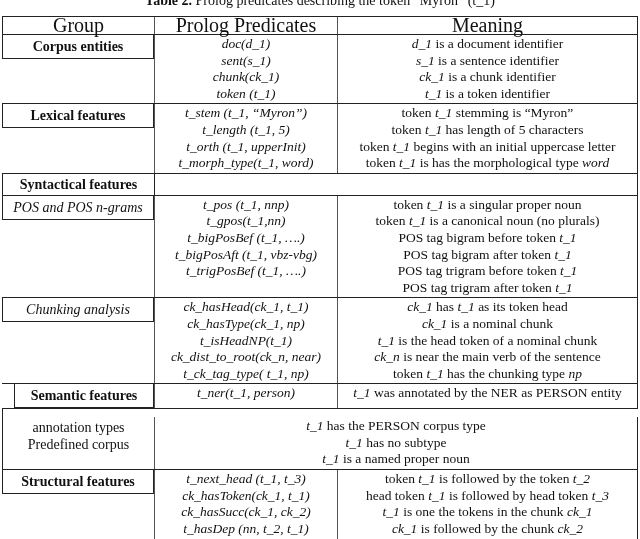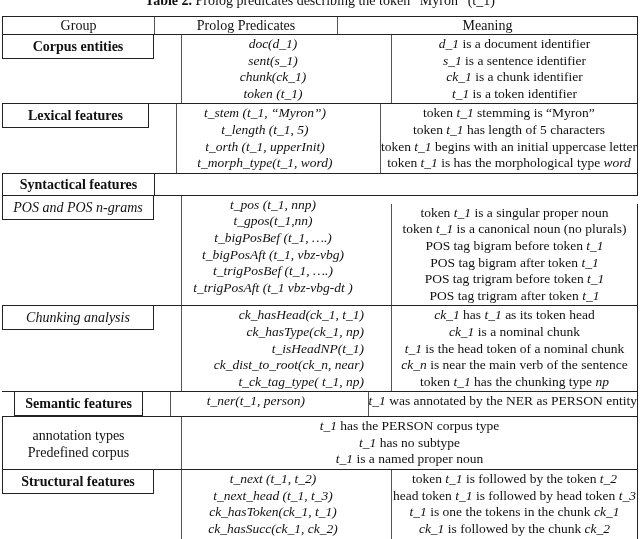--- a/index.html
+++ b/index.html
@@ -15,25 +15,25 @@
     .caption b { font-weight: bold; }
     .tbl {
       position: absolute; left: 2px; top: 16px; width: 636px;
       border-top: 1.5px solid #222;
       border-bottom: 1.5px solid #222;
     }
     .row { display: flex; position: relative; }
     .c1 { width: 152px; box-sizing: border-box; text-align: center; }
     .c2 { width: 183px; box-sizing: border-box; text-align: center; border-left: 1.5px solid #555; }
     .c3 { flex: 1; box-sizing: border-box; text-align: center; border-left: 1.5px solid #555; border-right: 1.5px solid #222; }
-    .hdr { border-bottom: 1.5px solid #222; font-size: 14px; line-height: 17px; }
+    .hdr { border-bottom: 1.5px solid #222; font-size: 20px; line-height: 17px; }
     .hdr .c1 { border-left: 1.5px solid #222; }
     .line { font-size: 13.5px; line-height: 16.6px; white-space: nowrap; }
     .pred { font-style: italic; }
-    .section { border-bottom: 1.5px solid #222; gap: 27px; }
+    .section { border-bottom: 1.5px solid #222; }
     .section:last-child { border-bottom: none; }
     .group-cell {
       font-size: 14px; line-height: 17px; white-space: nowrap;
     }
     .group-box {
       border: 1.5px solid #222; border-top: none; border-right: 1.5px solid #222;
       box-sizing: border-box;
     }
     .bold { font-weight: bold; }
     .ital { font-style: italic; }
@@ -96,36 +96,35 @@
         <div class="row section" style="border-bottom: 1.5px solid rgb(34, 34, 34);">
           <div class="c1 group-col">
             <div class="group-cell ital group-box" style="border-left: 1.5px solid rgb(34, 34, 34); padding: 3px 0px;">POS and POS n-grams</div>
           </div>
           <div class="c2 lines-col" style="padding: 1px 0px;">
             <div class="line pred">t_pos (t_1, nnp)</div>
             <div class="line pred">t_gpos(t_1,nn)</div>
             <div class="line pred">t_bigPosBef (t_1, ….)</div>
             <div class="line pred">t_bigPosAft (t_1, vbz-vbg)</div>
             <div class="line pred">t_trigPosBef (t_1, ….)</div>
-            <div class="line pred">t_trigPosAft (t_1 vbz-vbg-dt )</div>
           </div>
-          <div class="c3 lines-col" style="padding: 1px 0px; margin-top: 8px;">
+          <div class="c3 lines-col" style="padding: 1px 0px;">
             <div class="line"><span>token </span><span class="it">t_1</span><span> is a singular proper noun</span></div>
             <div class="line"><span>token </span><span class="it">t_1</span><span> is a canonical noun (no plurals)</span></div>
             <div class="line"><span>POS tag bigram before token </span><span class="it">t_1</span></div>
             <div class="line"><span>POS tag bigram after token </span><span class="it">t_1</span></div>
             <div class="line"><span>POS tag trigram before token </span><span class="it">t_1</span></div>
             <div class="line"><span>POS tag trigram after token </span><span class="it">t_1</span></div>
           </div>
         </div>
         <div class="row section" style="border-bottom: none;">
           <div class="c1 group-col">
             <div class="group-cell ital group-box" style="border-left: 1.5px solid rgb(34, 34, 34); padding: 3px 16px;">Chunking analysis</div>
           </div>
-          <div class="c2 lines-col" style="padding: 1px 0px; text-align: right;">
+          <div class="c2 lines-col" style="padding: 1px 0px;">
             <div class="line pred">ck_hasHead(ck_1, t_1)</div>
             <div class="line pred">ck_hasType(ck_1, np)</div>
             <div class="line pred">t_isHeadNP(t_1)</div>
             <div class="line pred">ck_dist_to_root(ck_n, near)</div>
             <div class="line pred">t_ck_tag_type( t_1, np)</div>
           </div>
           <div class="c3 lines-col" style="padding: 1px 0px;">
             <div class="line"><span class="it">ck_1</span><span> has </span><span class="it">t_1</span><span> as its token head</span></div>
             <div class="line"><span class="it">ck_1</span><span> is a nominal chunk</span></div>
             <div class="line"><span class="it">t_1</span><span> is the head token of a nominal chunk</span></div>
@@ -145,32 +144,31 @@
           <div class="line"><span class="it">t_1</span><span> was annotated by the NER as PERSON entity</span></div>
         </div>
       </div>
       <div class="row section">
         <div class="c1 group-col" style="border-left: 1.5px solid rgb(34, 34, 34);">
           <div class="group-cell" style="padding-top: 10px;">
             <div style="line-height: 17px;">annotation types</div>
             <div style="line-height: 17px;">Predefined corpus</div>
           </div>
         </div>
-        <div class="c3 lines-col" style="padding: 1px 0px;">
+        <div class="c3 lines-col" style="padding: 1px 0px; margin-top: 8px;">
           <div class="line"><span class="it">t_1</span><span> has the PERSON corpus type</span></div>
           <div class="line"><span class="it">t_1</span><span> has no subtype</span></div>
           <div class="line"><span class="it">t_1</span><span> is a named proper noun</span></div>
         </div>
       </div>
       <div class="row section">
         <div class="c1 group-col">
           <div class="group-cell bold group-box" style="border-left: 1.5px solid rgb(34, 34, 34); padding: 3px 0px;">Structural features</div>
         </div>
         <div class="c2 lines-col" style="padding: 1px 0px;">
-          <div class="line pred">t_next (t_1, t_2)</div>
           <div class="line pred">t_next_head (t_1, t_3)</div>
           <div class="line pred">ck_hasToken(ck_1, t_1)</div>
           <div class="line pred">ck_hasSucc(ck_1, ck_2)</div>
           <div class="line pred">t_hasDep (nn, t_2, t_1)</div>
         </div>
         <div class="c3 lines-col" style="padding: 1px 0px;">
           <div class="line"><span>token </span><span class="it">t_1</span><span> is followed by the token </span><span class="it">t_2</span></div>
           <div class="line"><span>head token </span><span class="it">t_1</span><span> is followed by head token </span><span class="it">t_3</span></div>
           <div class="line"><span class="it">t_1</span><span> is one the tokens in the chunk </span><span class="it">ck_1</span></div>
           <div class="line"><span class="it">ck_1</span><span> is followed by the chunk </span><span class="it">ck_2</span></div>

